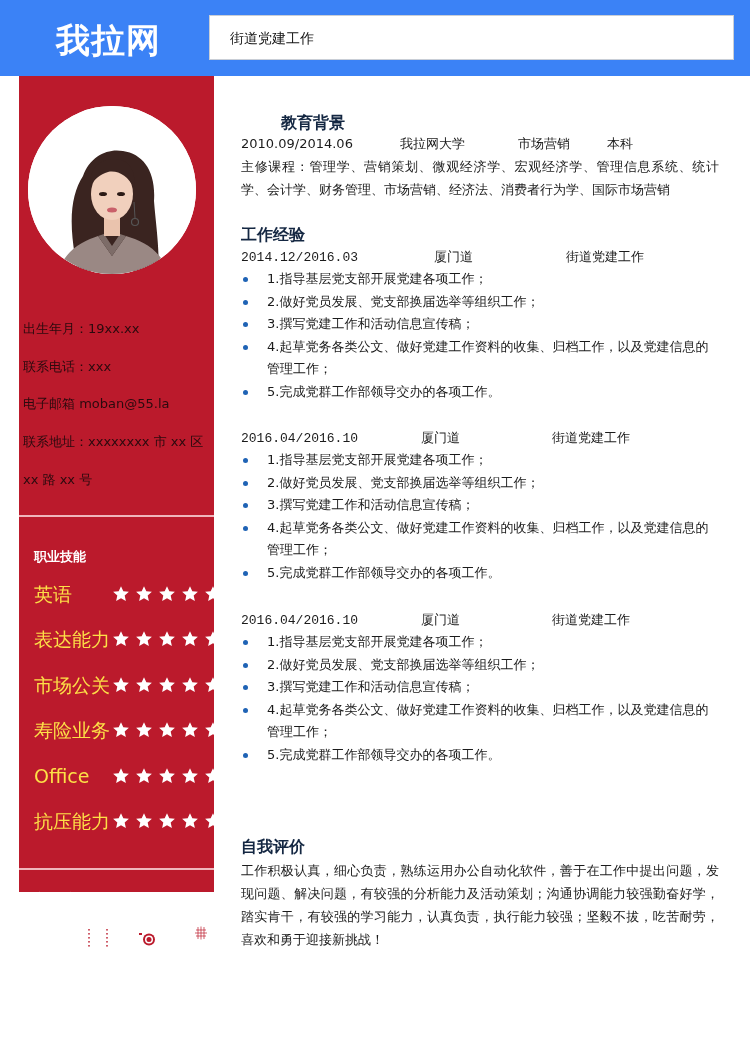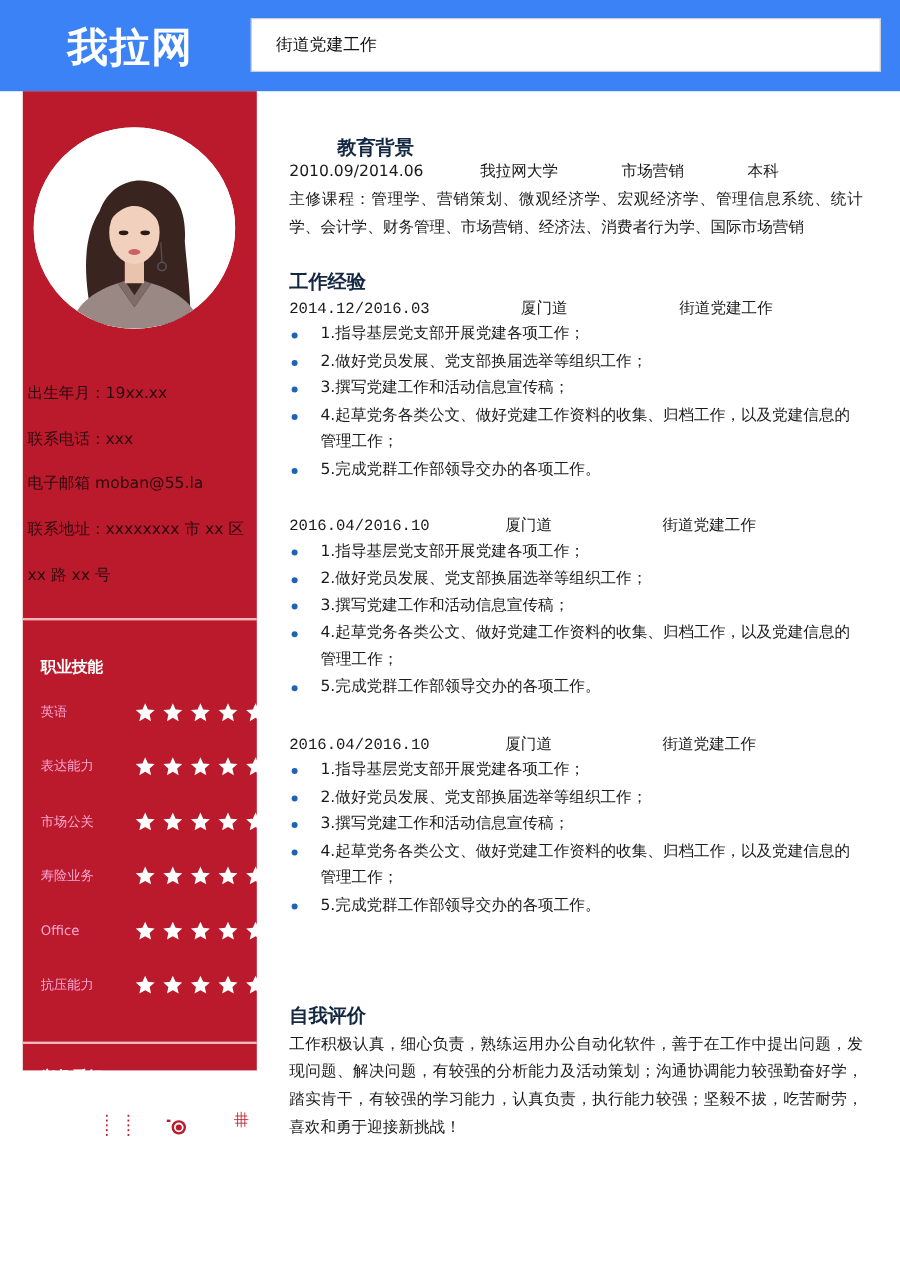--- a/index.html
+++ b/index.html
@@ -15,21 +15,21 @@
     .avatar { position: absolute; left: 9px; top: 30px; width: 168px; height: 168px; border-radius: 50%; background: #ffffff; overflow: hidden; }
     .avatar svg { position: absolute; left: 0; top: 0; }
 
     .info-item { position: absolute; left: 4px; font-size: 13px; color: #2a0a0e; line-height: 18px; white-space: nowrap; }
 
     .divider { position: absolute; left: 0; width: 195px; height: 2px; background: #f0b6bc; }
 
     .section-title-side { position: absolute; left: 15px; font-size: 13px; font-weight: bold; color: #ffffff; line-height: 20px; }
 
     .skill-row { position: absolute; left: 15px; width: 175px; height: 20px; }
-    .skill-label { position: absolute; left: 0; top: 0; font-size: 11px; color: #f9a8d4; line-height: 20px; white-space: nowrap; }
+    .skill-label { position: absolute; left: 0; top: 0; font-size: 19px; color: #fde047; line-height: 20px; white-space: nowrap; }
     .stars { position: absolute; left: 78px; top: 1px; height: 18px; display: flex; gap: 5px; }
     .star { width: 18px; height: 18px; }
 
     .hobbies { position: absolute; left: 15px; top: 848px; display: flex; gap: 22px; }
     .hobby { width: 28px; height: 28px; }
     .h-section { position: absolute; left: 241px; font-size: 16px; font-weight: bold; color: #142742; line-height: 22px; }
     .row { position: absolute; font-size: 13px; color: #1b1b1b; line-height: 18px; white-space: nowrap; }
     .para { position: absolute; left: 241px; width: 478px; font-size: 13px; color: #1b1b1b; line-height: 23px; text-align: justify; }
 
     .job { position: absolute; left: 241px; width: 480px; }
@@ -251,21 +251,21 @@
       </g>
       <path d="M14 15 L10 25 L12 26 L16 16 Z" fill="#ffffff"></path>
     </svg>
   </div>
 </div>
 
 <div class="h-section" style="top:112px;margin-left:40px;">教育背景</div>
 <div class="row" style="top:135px; left:241px;">2010.09/2014.06</div>
 <div class="row" style="top:135px; left:400px;">我拉网大学</div>
 <div class="row" style="top:135px; left:518px;">市场营销</div>
-<div class="row" style="top:135px; left:607px;margin-left:16px;">本科</div>
+<div class="row" style="top:135px; left:607px;">本科</div>
 <div class="para" style="top:155px;">主修课程：管理学、营销策划、微观经济学、宏观经济学、管理信息系统、统计学、会计学、财务管理、市场营销、经济法、消费者行为学、国际市场营销</div>
 
 <div class="h-section" style="top:224px;">工作经验</div>
 
 <div class="job" style="top:248px;">
   <div class="job-head">
     <span style="left:0;">2014.12/2016.03</span>
     <span style="left:193px;">厦门道</span>
     <span style="left:325px;">街道党建工作</span>
   </div>

